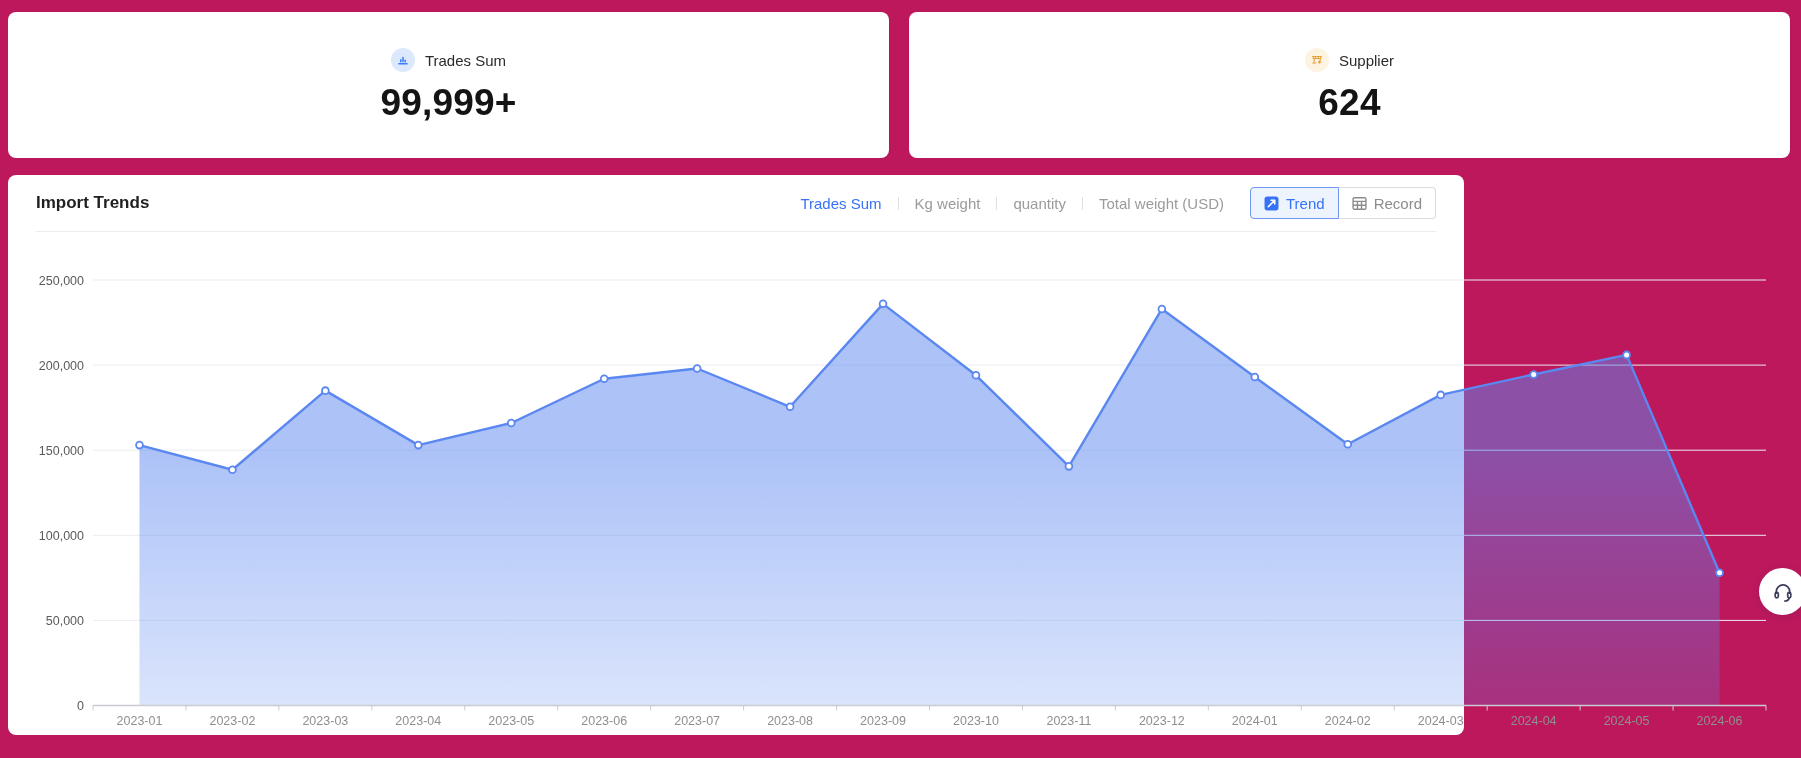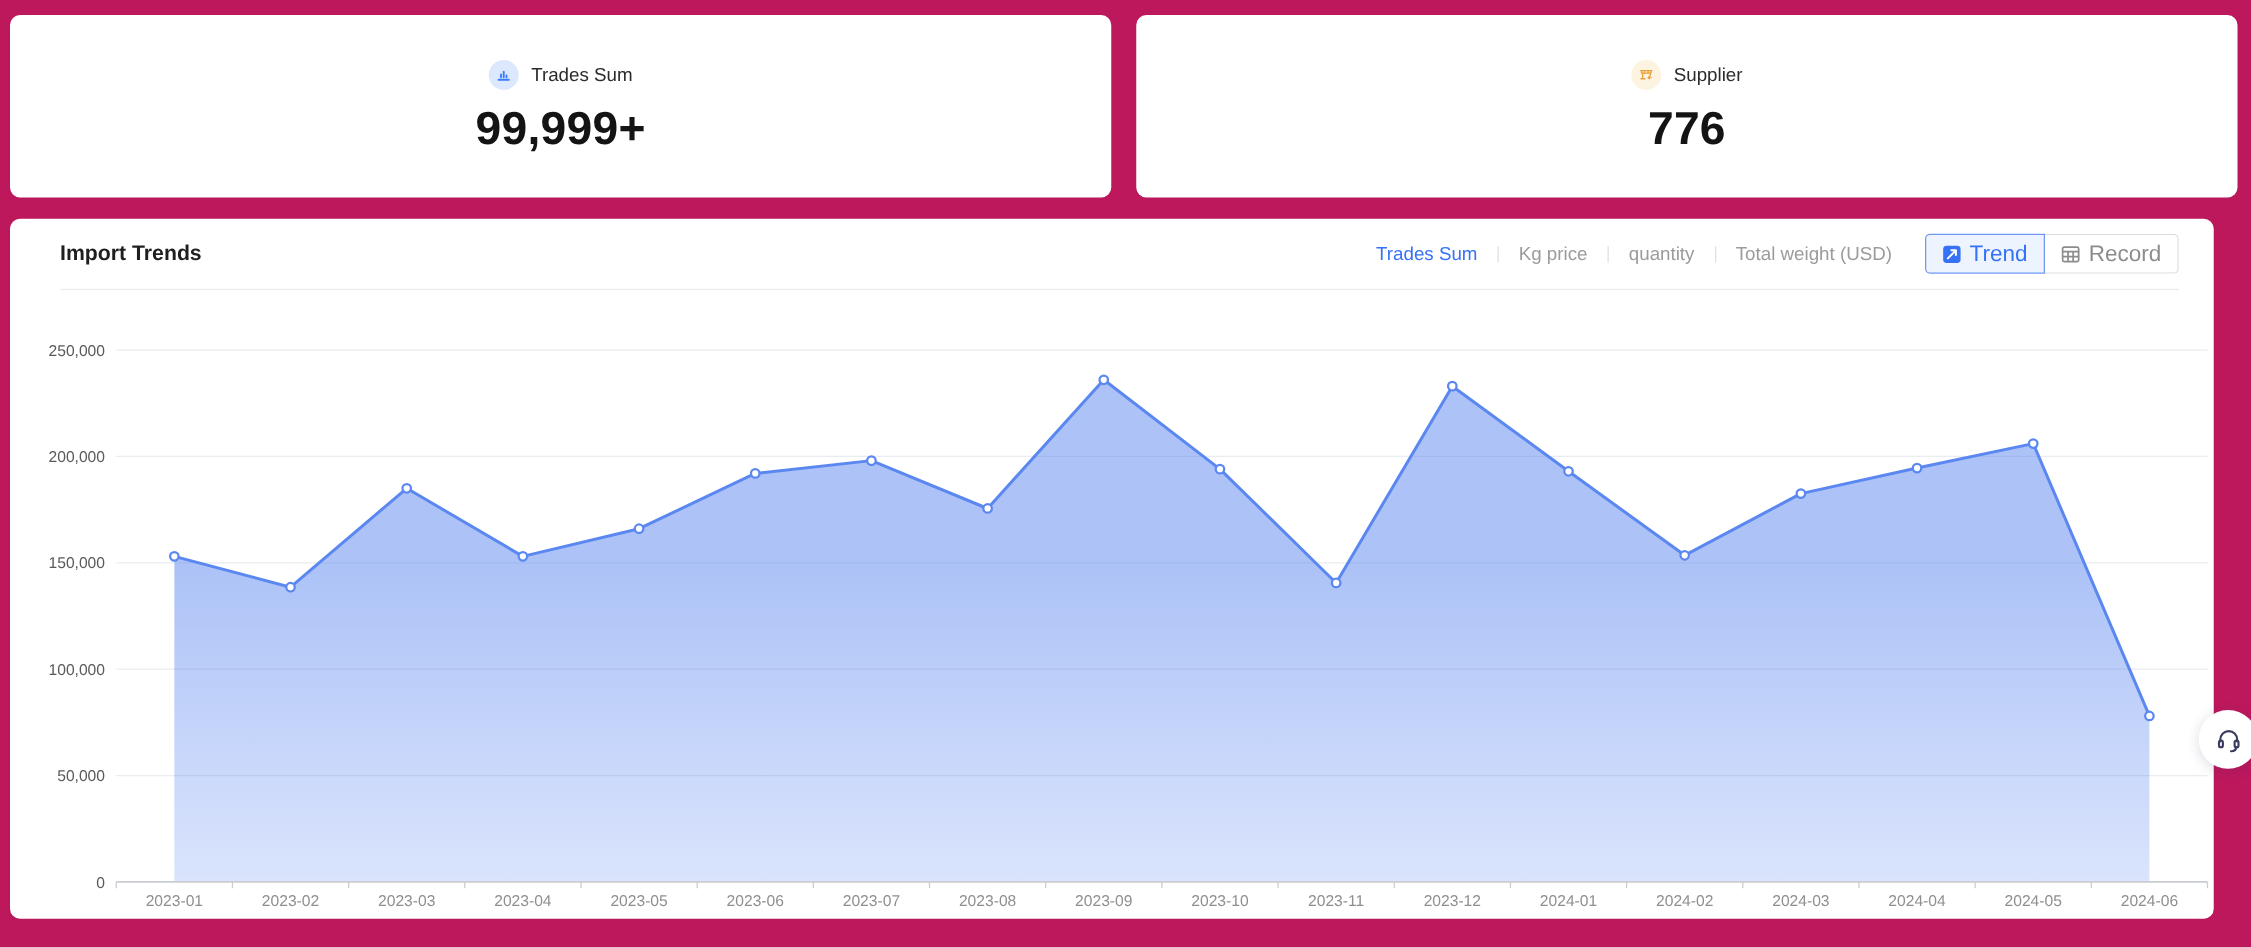--- a/index.html
+++ b/index.html
@@ -9,31 +9,31 @@
   
   .cards-row{position:absolute;left:8px;top:12px;width:1782px;display:flex;gap:20px;}
   .stat-card{flex:1;height:146px;background:#fff;border-radius:8px;box-shadow:0 1px 3px rgba(40,60,120,0.04);
              display:flex;flex-direction:column;align-items:center;justify-content:center;}
   .stat-head{display:flex;align-items:center;gap:10px;margin-top:2px;}
   .icon-circle{width:24px;height:24px;border-radius:50%;display:flex;align-items:center;justify-content:center;}
   .stat-label{font-size:15px;color:#2b2b2b;}
   .stat-value{font-size:37px;font-weight:600;color:#141414;margin-top:10px;letter-spacing:0.2px;}
 
   
-  .chart-card{position:absolute;left:8px;top:175px;width:1751px;height:560px;background:#fff;border-radius:8px;
-              box-shadow:0 1px 3px rgba(40,60,120,0.04);padding-left:12px;}
+  .chart-card{position:absolute;left:8px;top:175px;width:1456px;height:560px;background:#fff;border-radius:8px;
+              box-shadow:0 1px 3px rgba(40,60,120,0.04);}
   .chart-header{height:56px;display:flex;align-items:center;padding:0 28px;}
   .chart-title{font-size:17px;font-weight:700;color:#1f1f1f;}
   .header-right{margin-left:auto;display:flex;align-items:center;}
   .metric-tabs{display:flex;align-items:center;}
   .metric-tab{font-size:15px;color:#9b9b9b;cursor:pointer;white-space:nowrap;}
   .metric-tab.active{color:#3672f8;}
   .tab-sep{width:1px;height:13px;background:#e0e0e0;margin:0 16px;}
   .view-toggle{display:flex;margin-left:26px;}
-  .view-btn{display:flex;align-items:center;gap:7px;height:32px;padding:0 13px;font-size:18px;cursor:pointer;
+  .view-btn{display:flex;align-items:center;gap:7px;height:32px;padding:0 13px;font-size:15px;cursor:pointer;
             border:1px solid #dcdcdc;background:#fff;color:#8c8c8c;box-sizing:border-box;}
   .view-btn.trend{border:1px solid #6f97f3;background:#eef4fe;color:#3672f8;border-radius:4px 0 0 4px;}
   .view-btn.detail{border-left:none;border-radius:0 4px 4px 0;}
   .header-divider{height:1px;background:#ececec;margin:0 28px;}
   .chart-area{position:absolute;left:0;top:56px;width:1782px;height:504px;}
   #chart-svg{position:absolute;left:0;top:0;}
   #chart-svg text{font-family:"Liberation Sans","DejaVu Sans",sans-serif;}
   .ylab{font-size:12.5px;fill:#5a5a5a;}
   .xlab{font-size:12.5px;fill:#8f8f8f;}
 
@@ -70,33 +70,33 @@
             <path d="M4.5 6 h15"></path>
               <path d="M5.5 6 v3.4 h13 V6"></path>
               <path d="M9.5 6 v3.4 M14.5 6 v3.4"></path>
             <path d="M7 9.4 V17 M4.8 17.2 h5.4"></path>
               <path d="M17.5 9.4 V13"></path>
               <path d="M18.6 15.6 h-4 m1.6 -1.7 l-1.7 1.7 1.7 1.7"></path>
           </svg>
         </span>
         <span class="stat-label">Supplier</span>
       </div>
-      <div class="stat-value">776</div>
+      <div class="stat-value">624</div>
     </div>
 
   </div>
 
   <div class="chart-card">
     <div class="chart-header">
       <span class="chart-title">Import Trends</span>
       <div class="header-right">
         <div class="metric-tabs">
           <span class="metric-tab active">Trades Sum</span>
           <span class="tab-sep"></span>
-          <span class="metric-tab">Kg price</span>
+          <span class="metric-tab">Kg weight</span>
           <span class="tab-sep"></span>
           <span class="metric-tab">quantity</span>
           <span class="tab-sep"></span>
           <span class="metric-tab">Total weight (USD)</span>
         </div>
         <div class="view-toggle">
           <div class="view-btn trend">
             <svg width="15" height="15" viewBox="0 0 14 14">
               <rect x="0.5" y="0.5" width="13" height="13" rx="2.6" fill="#3672f8"></rect>
               <path d="M4 10 L10 4 M6.6 4 H10 V7.4" stroke="#fff" stroke-width="1.5" fill="none" stroke-linecap="round" stroke-linejoin="round"></path>

